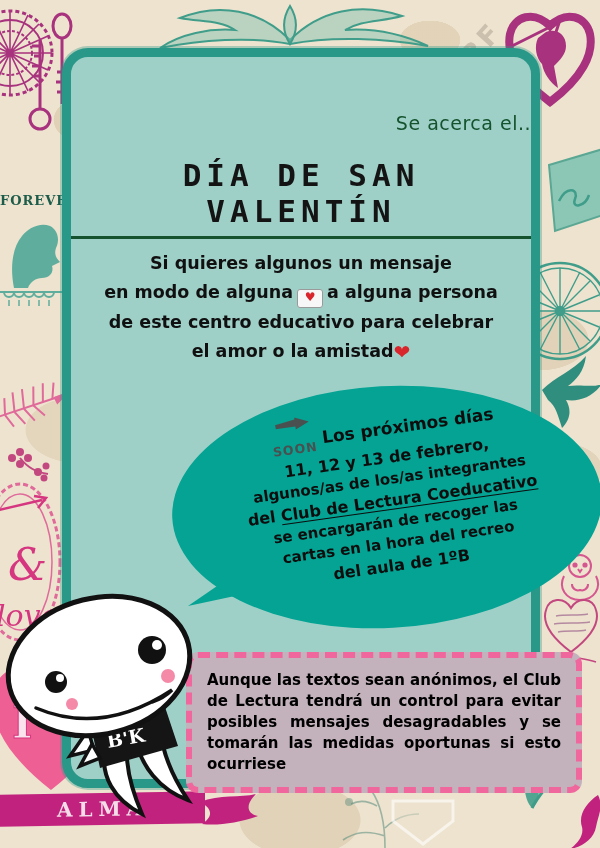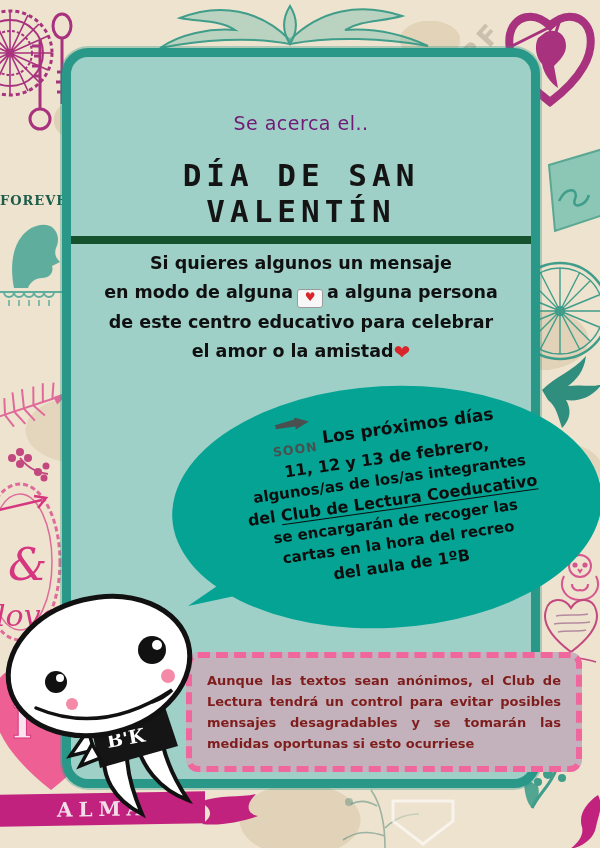--- a/index.html
+++ b/index.html
@@ -17,46 +17,46 @@
       radial-gradient(ellipse 50px 32px at 430px 40px, rgba(219,201,170,.6) 60%, transparent 61%);
   }
   .abs{position:absolute;}
   
   .panel{
     position:absolute;left:62px;top:48px;width:478px;height:740px;
     background:#9fd0c8;border:9px solid #2a9888;border-radius:26px;
     box-shadow:0 0 0 2px rgba(42,152,136,.35);
     box-sizing:border-box;z-index:2;
   }
-  .intro{position:absolute;left:0;right:0;top:55px;text-align:center;
-    font-size:19px;color:#701a75;letter-spacing:.5px;}
+  .intro{position:absolute;left:0;right:0;top:55px;text-align:right;
+    font-size:19px;color:#14532d;letter-spacing:.5px;}
   .title-wrap{position:absolute;left:0;right:0;top:100px;text-align:center;}
   .title{display:inline-block;font-weight:bold;font-size:31px;letter-spacing:5px;
-    color:#141414;border-bottom:8px solid #14532d;padding:0 6px 7px 6px;
+    color:#141414;border-bottom:3px solid #14532d;padding:0 6px 7px 6px;
     font-family:"DejaVu Sans Mono","DejaVu Sans",monospace;}
   .message{position:absolute;left:0;right:0;top:192px;text-align:center;
     font-weight:bold;font-size:17.5px;line-height:29px;color:#101010;}
   .loveletter{display:inline-block;width:24px;height:17px;background:#f7f7f7;
     border:1px solid #9a9a9a;border-radius:3px;vertical-align:-3px;margin:0 4px;
     text-align:center;line-height:15px;font-size:12px;color:#d8262c;}
   .redheart{color:#d8262c;font-size:20px;vertical-align:-2px;}
   
   .bubble{position:absolute;left:172px;top:386px;width:430px;height:242px;
     background:#04a393;border-radius:50%;transform:rotate(-3deg);z-index:4;}
   .bubble-tail{position:absolute;left:188px;top:540px;z-index:4;}
   .bubble-text{position:absolute;left:30px;top:18px;right:20px;text-align:center;
     transform:rotate(-5deg);font-weight:bold;font-size:15px;line-height:21.5px;color:#0d0d0d;}
   .soon-col{display:inline-block;vertical-align:-6px;margin-right:6px;text-align:center;}
   .soon-label{display:block;color:#4a5050;font-size:12.5px;font-weight:bold;letter-spacing:1px;}
   .bubble-underline{text-decoration:underline;text-underline-offset:3px;}
   
   .notice{position:absolute;left:186px;top:652px;width:396px;box-sizing:border-box;
     background:#c3b2bc;border:6px dashed #f0679e;border-radius:12px;
     padding:12px 15px;z-index:6;}
-  .notice p{margin:0;color:#7f1d1d;font-weight:bold;font-size:13px;line-height:21px;
+  .notice p{margin:0;color:#000000;font-weight:bold;font-size:15px;line-height:21px;
     text-align:justify;}
   
   .forever{position:absolute;left:0;top:193px;color:#1d5c4a;font-weight:bold;
     font-size:13px;letter-spacing:1px;font-family:"DejaVu Serif",serif;z-index:1;}
   .watermark{position:absolute;left:404px;top:52px;transform:rotate(-48deg);
     color:rgba(150,140,122,.4);font-weight:bold;font-size:27px;letter-spacing:3px;z-index:1;}
   .alma-banner{position:absolute;left:0;top:793px;width:205px;height:32px;
     background:#c1227d;transform:skewY(-1deg);z-index:1;
     color:#f5dce9;font-family:"DejaVu Serif",serif;font-weight:bold;font-size:20px;
     letter-spacing:6px;text-align:center;line-height:32px;}

